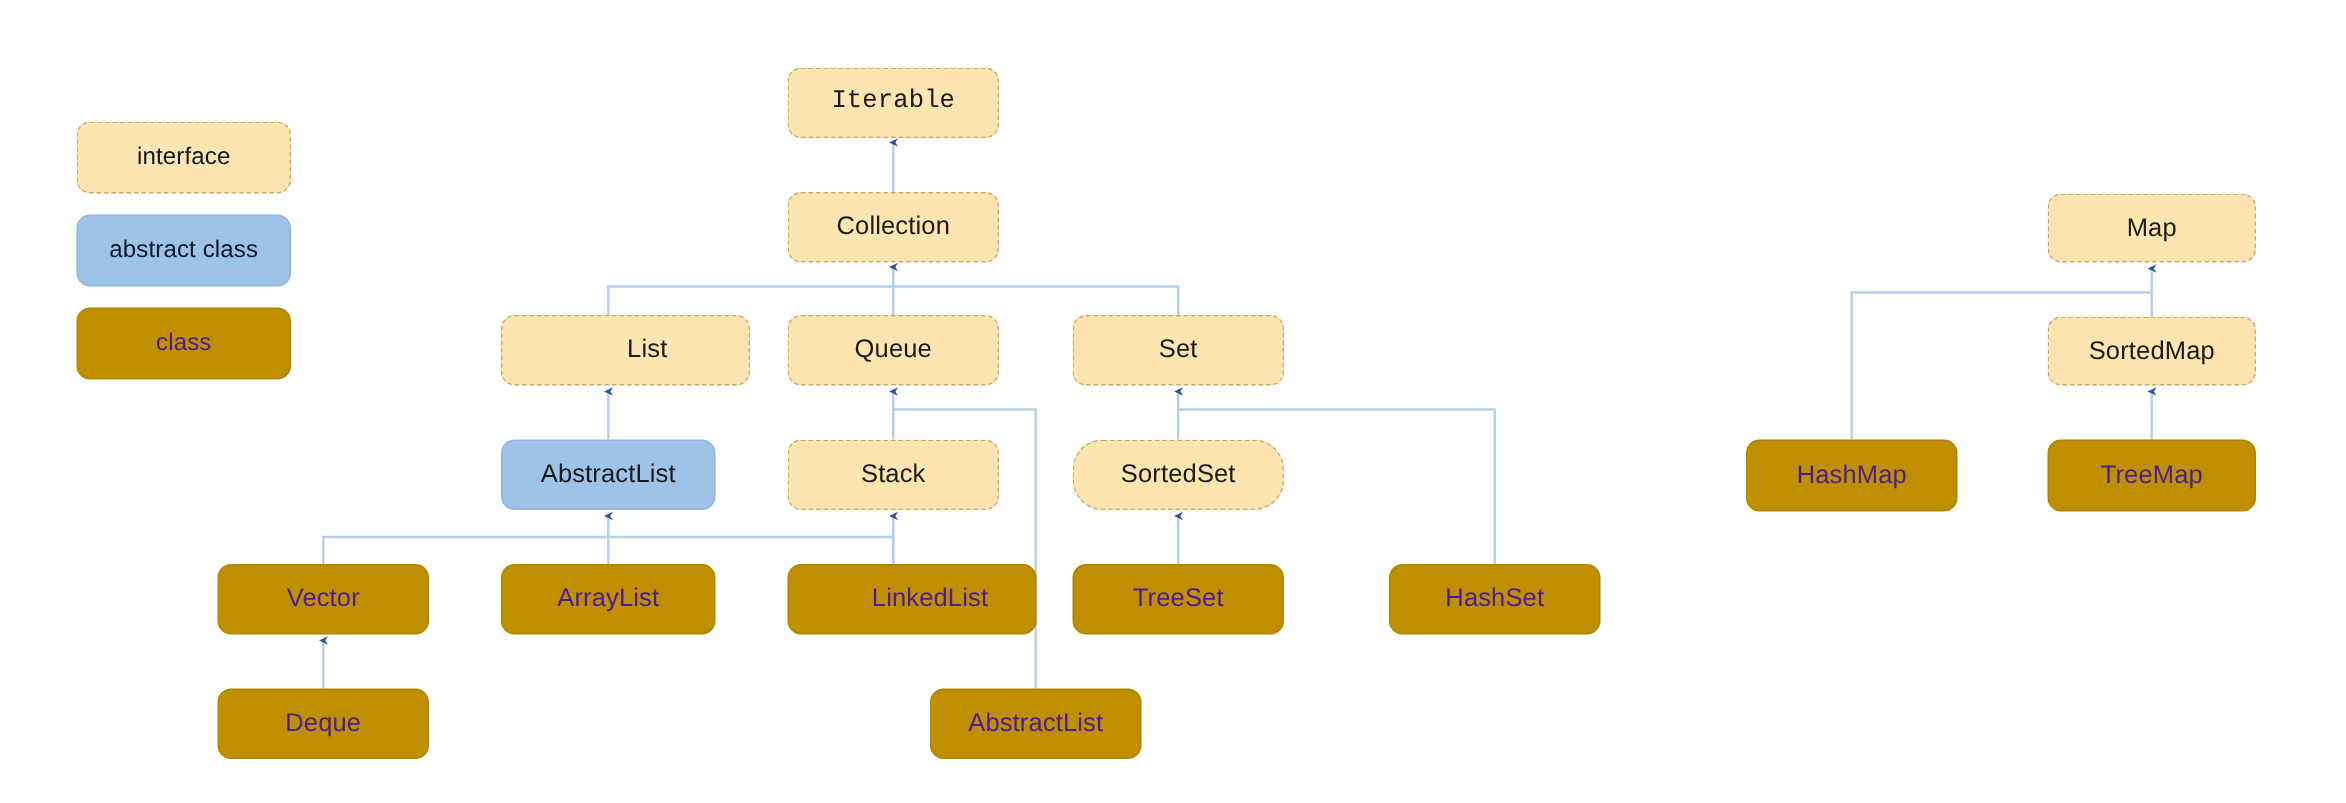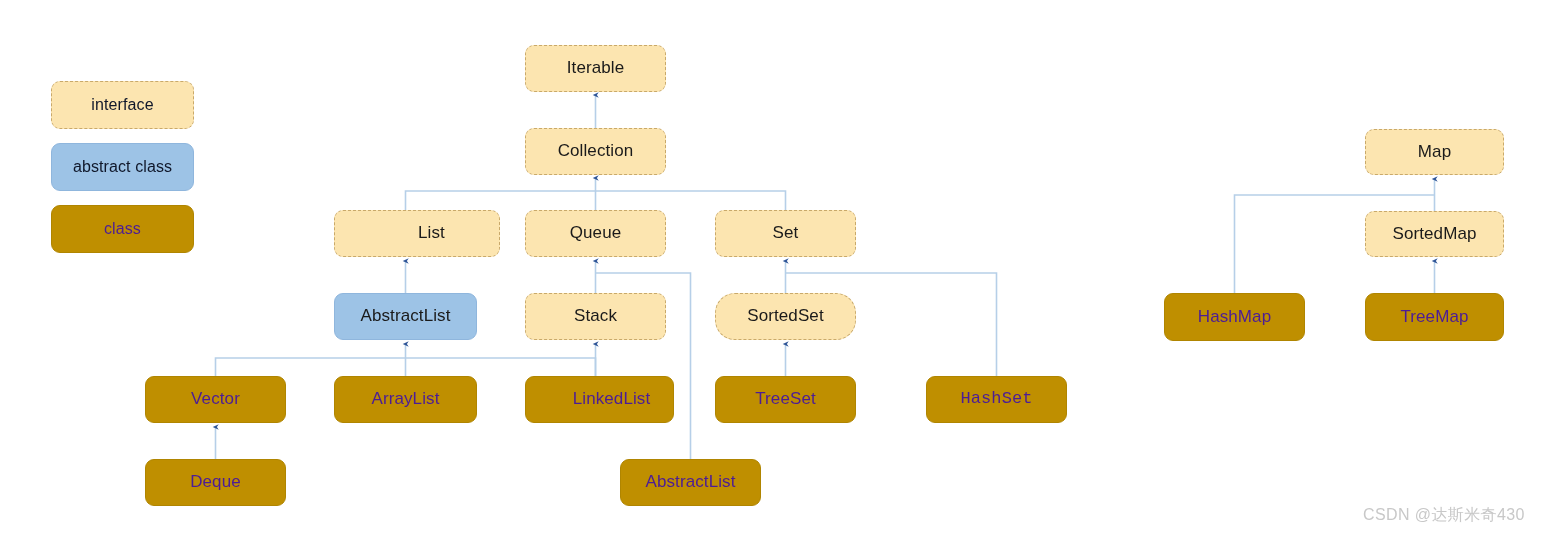--- a/index.html
+++ b/index.html
@@ -124,21 +124,21 @@
         <span>interface</span>
       </div>
       <div class="legend-box node abstract" style="left: 51px; top: 143px; width: 143px; height: 48px;">
         <span>abstract class</span>
       </div>
       <div class="legend-box node klass" style="left: 51px; top: 205px; width: 143px; height: 48px;">
         <span>class</span>
       </div>
     </div>
   <div id="node-layer">
-      <div class="node interface" style="left: 525px; top: 45px; width: 141px; height: 47px;">
+      <div class="node interface" style="left: 525px; top: 45px; width: 141px; height: 47px; font-family: Liberation Mono, monospace;">
         <span>Iterable</span>
       </div>
       <div class="node interface" style="left: 525px; top: 128px; width: 141px; height: 47px;">
         <span>Collection</span>
       </div>
       <div class="node interface" style="left: 334px; top: 210px; width: 166px; height: 47px; padding-left: 29px;">
         <span>List</span>
       </div>
       <div class="node interface" style="left: 525px; top: 210px; width: 141px; height: 47px;">
         <span>Queue</span>
@@ -154,27 +154,27 @@
       </div>
       <div class="node interface" style="left: 715px; top: 293px; width: 141px; height: 47px; border-radius: 20px;">
         <span>SortedSet</span>
       </div>
       <div class="node klass" style="left: 145px; top: 376px; width: 141px; height: 47px;">
         <span>Vector</span>
       </div>
       <div class="node klass" style="left: 334px; top: 376px; width: 143px; height: 47px;">
         <span>ArrayList</span>
       </div>
-      <div class="node klass" style="left: 525px; top: 376px; width: 149px; height: 47px; padding-left: 24px;">
+      <div class="node klass" style="left: 525px; top: 376px; width: 166px; height: 47px; padding-left: 24px;">
         <span>LinkedList</span>
       </div>
       <div class="node klass" style="left: 715px; top: 376px; width: 141px; height: 47px;">
         <span>TreeSet</span>
       </div>
-      <div class="node klass" style="left: 926px; top: 376px; width: 141px; height: 47px; font-family: Liberation Mono, monospace;">
+      <div class="node klass" style="left: 926px; top: 376px; width: 141px; height: 47px;">
         <span>HashSet</span>
       </div>
       <div class="node klass" style="left: 145px; top: 459px; width: 141px; height: 47px;">
         <span>Deque</span>
       </div>
       <div class="node klass" style="left: 620px; top: 459px; width: 141px; height: 47px;">
         <span>AbstractList</span>
       </div>
       <div class="node interface" style="left: 1365px; top: 129px; width: 139px; height: 46px;">
         <span>Map</span>
@@ -183,15 +183,14 @@
         <span>SortedMap</span>
       </div>
       <div class="node klass" style="left: 1164px; top: 293px; width: 141px; height: 48px;">
         <span>HashMap</span>
       </div>
       <div class="node klass" style="left: 1365px; top: 293px; width: 139px; height: 48px; justify-content: center;">
         <span>TreeMap</span>
       </div>
     </div>
 
-  <div class="watermark" style="left: 1363px; top: 505px;">CSDN @达斯米奇430</div>
 
 </div>
 
 </body></html>

